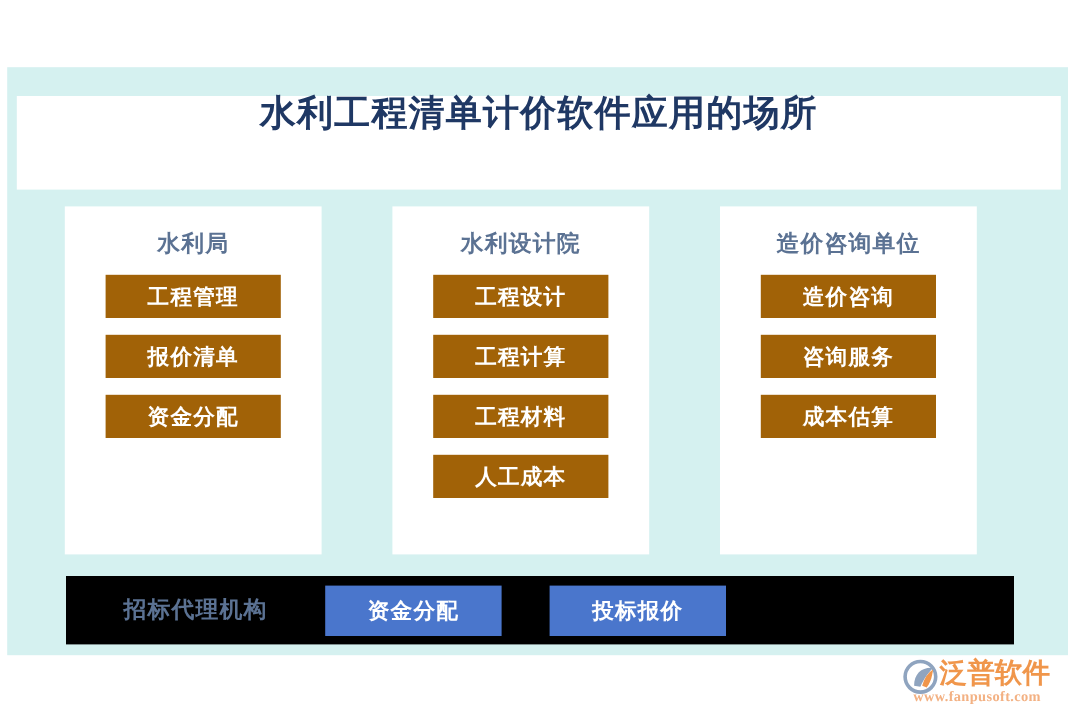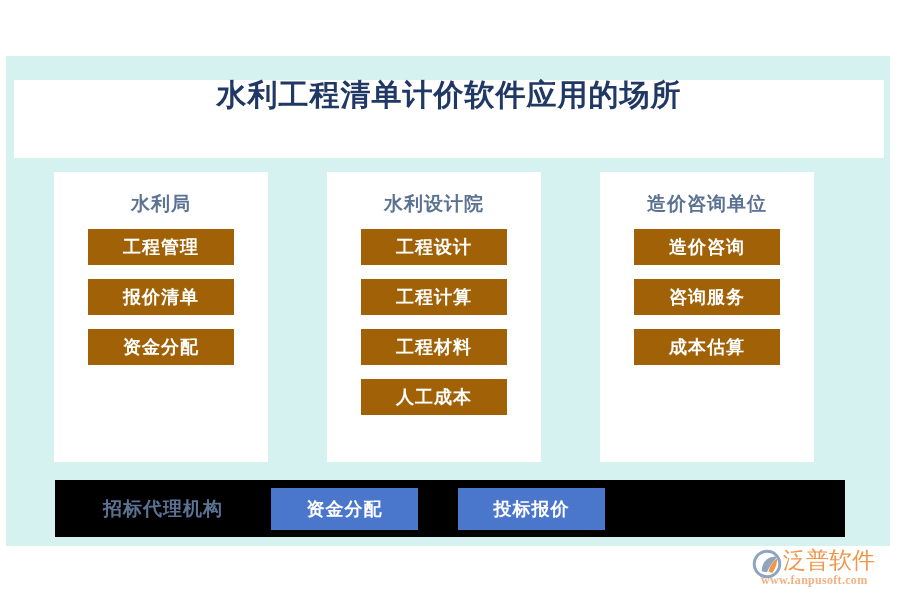--- a/index.html
+++ b/index.html
@@ -138,21 +138,21 @@
     margin-top: 1px;
     flex: none;
   }
   #logo-textblock {
     display: flex;
     flex-direction: column;
     margin-left: 1px;
   }
   #logo-name {
     font-size: 23px;
-    font-weight: normal;
+    font-weight: bold;
     color: #f0964b;
     line-height: 25px;
     letter-spacing: 0px;
     font-family: "Liberation Sans", sans-serif;
   }
   #logo-url {
     font-size: 12px;
     font-weight: bold;
     color: #f3b183;
     line-height: 14px;

